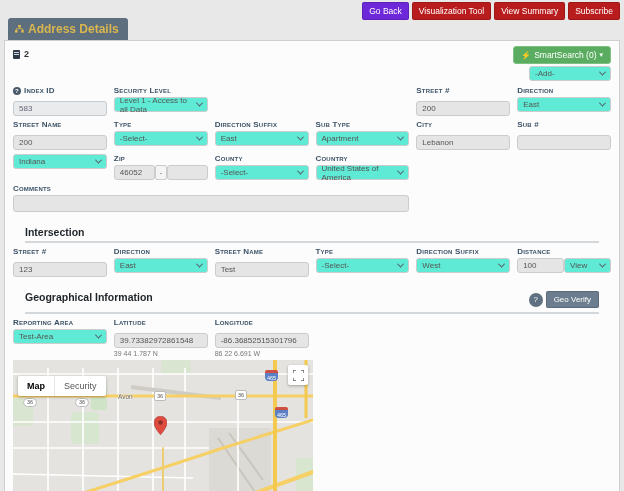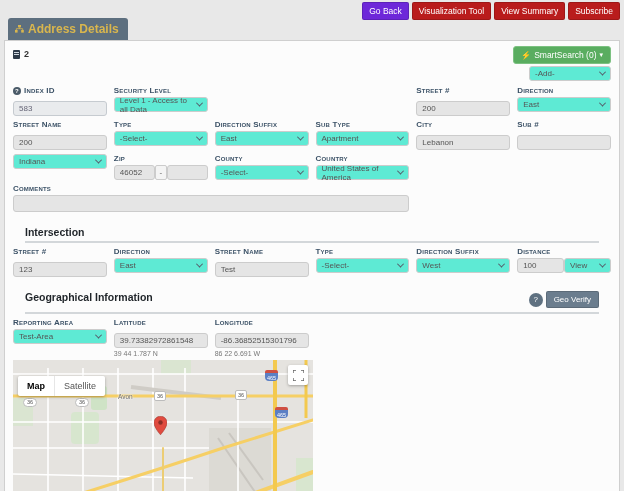--- a/index.html
+++ b/index.html
@@ -331,21 +331,21 @@
     <span class="shield-int" style="left:252px;top:10px">465</span>
     <span class="shield-int" style="left:262px;top:47px">465</span>
 
     <svg class="pin" width="13" height="19" viewBox="0 0 14 20">
       <path d="M7 0C3.1 0 0 3.1 0 7c0 5.2 7 13 7 13s7-7.8 7-13C14 3.1 10.9 0 7 0z" fill="#e04b3f" stroke="#9c322a" stroke-width=".6"></path>
       <circle cx="7" cy="6.8" r="2.4" fill="#8c2f27"></circle>
     </svg>
 
     <div class="map-type">
       <span class="mbtn active">Map</span>
-      <span class="mbtn inactive">Satellite</span>
+      <span class="mbtn inactive">Security</span>
     </div>
     <div class="fs-btn">
       <svg width="11" height="11" viewBox="0 0 11 11">
         <path d="M0 3V0h3M8 0h3v3M11 8v3H8M3 11H0V8" stroke="#666" stroke-width="1.4" fill="none"></path>
       </svg>
     </div>
 
   </div>
 
 </div>

